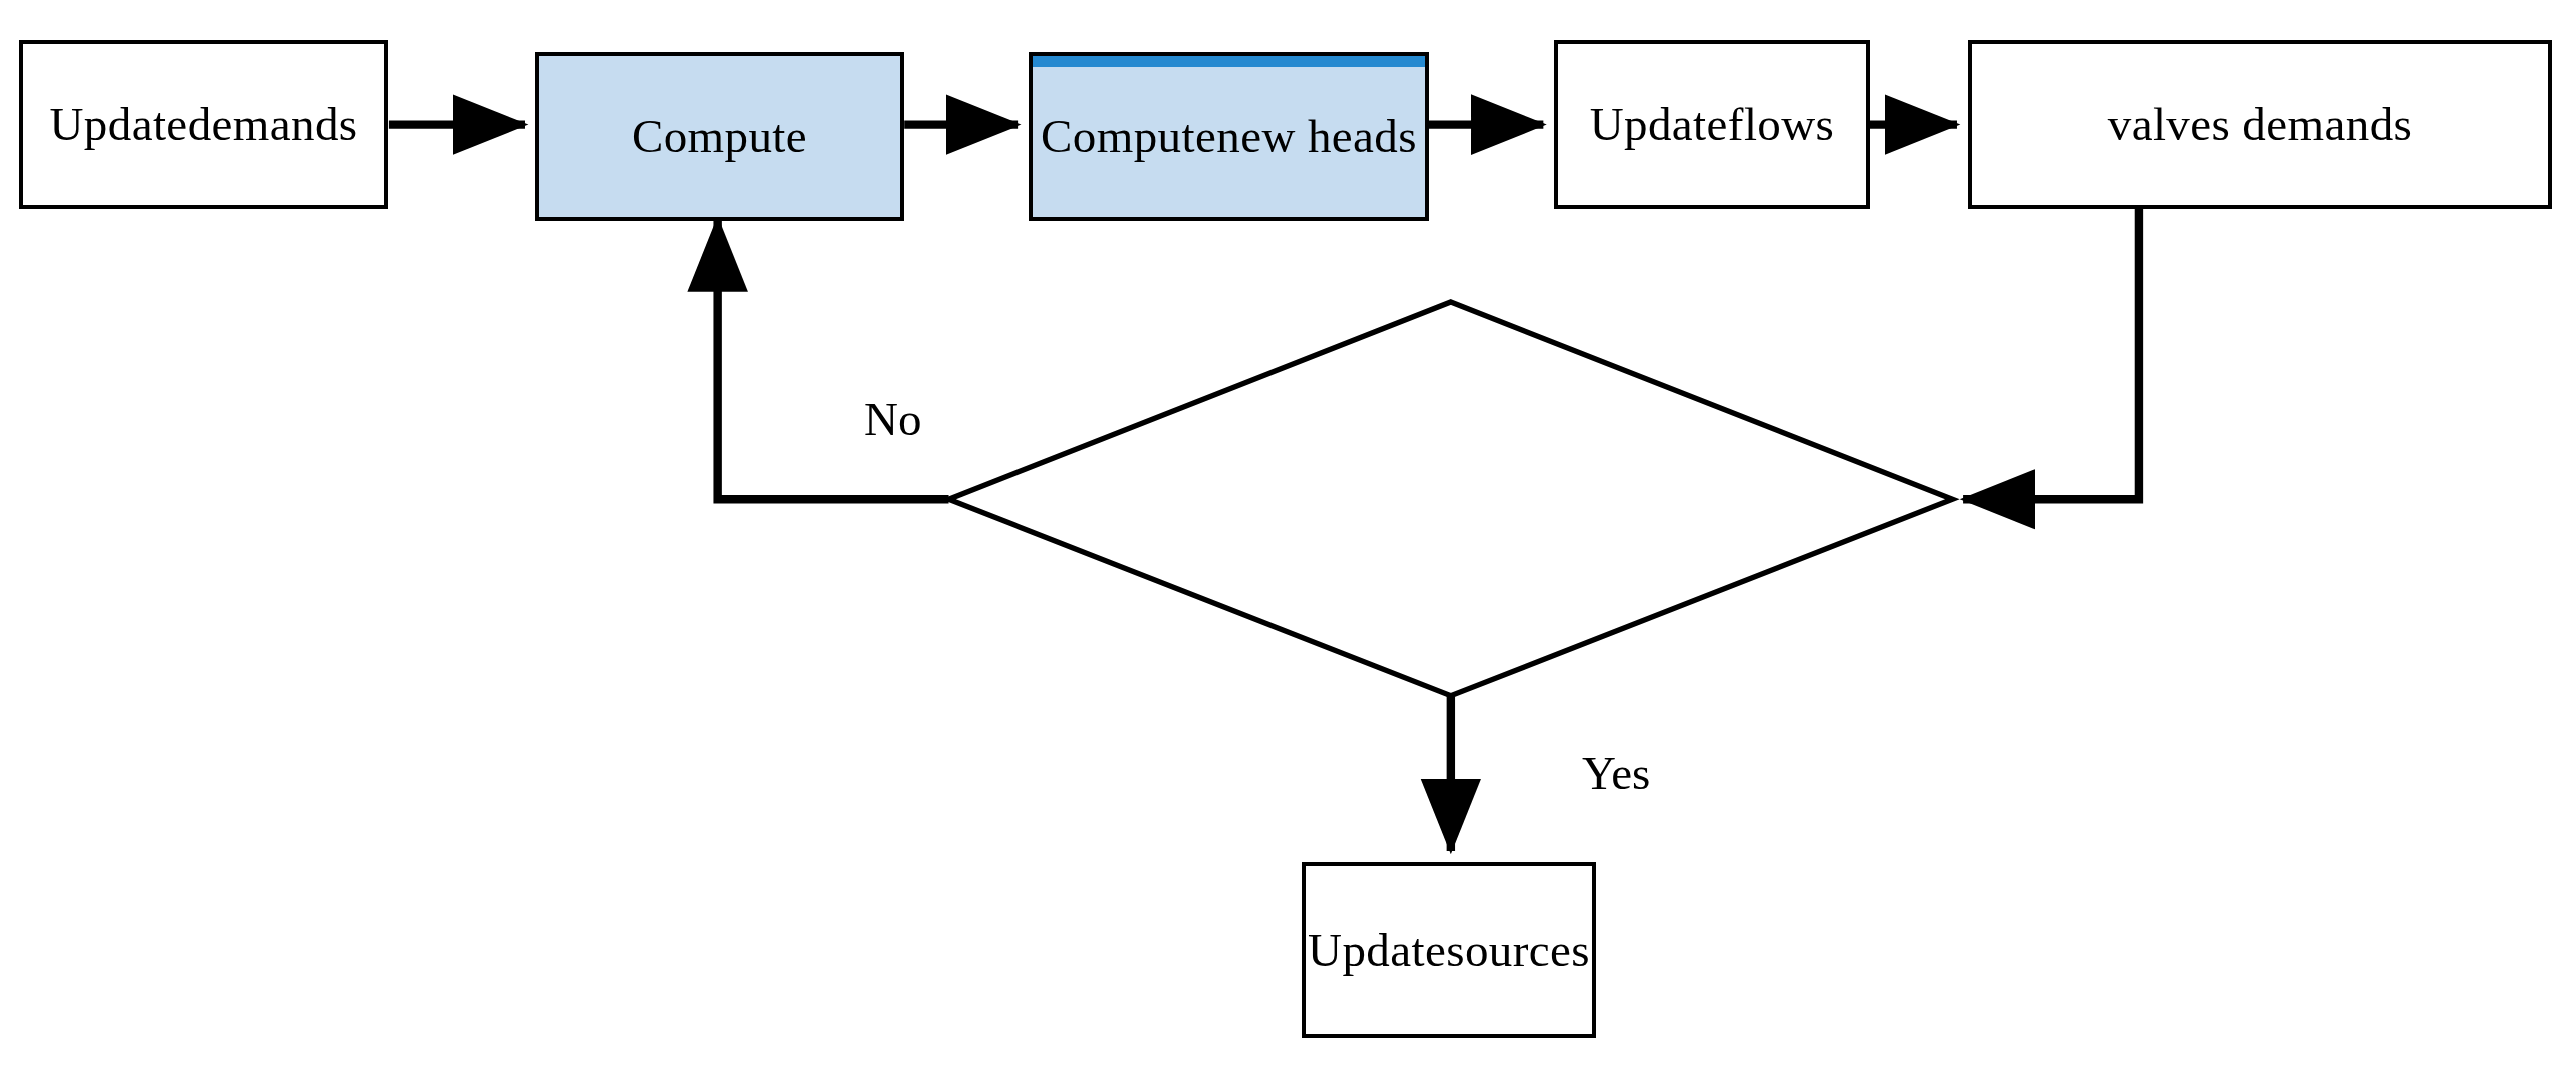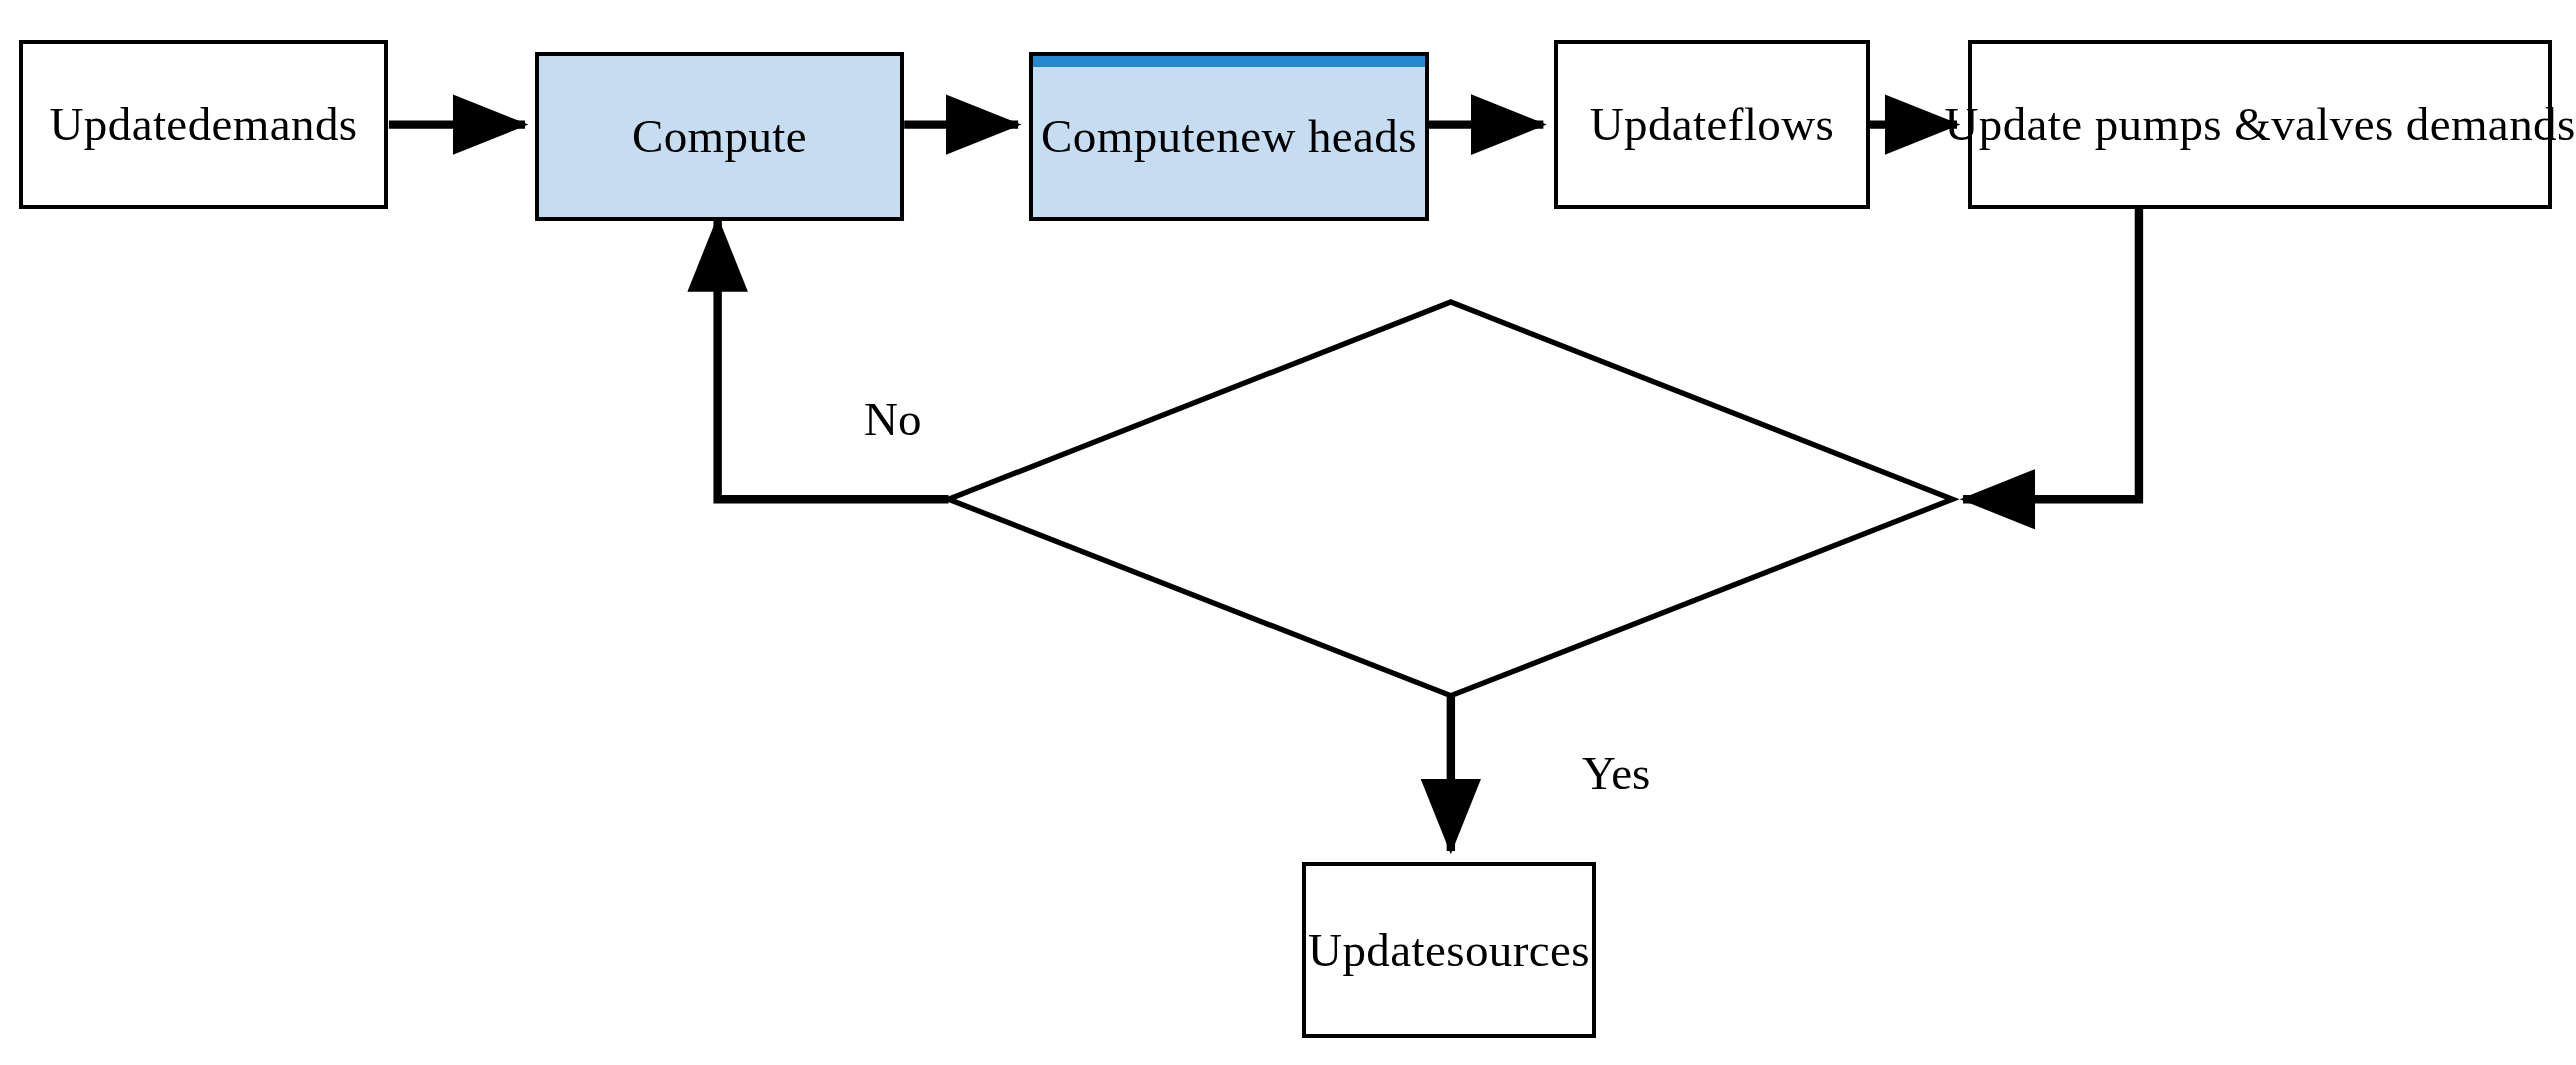--- a/index.html
+++ b/index.html
@@ -137,21 +137,20 @@
     <span class="line">Compute</span>
     <span class="line">new heads</span>
   </div>
 
   <div class="node-box" id="box-update-flows">
     <span class="line">Update</span>
     <span class="line">flows</span>
   </div>
 
   <div class="node-box" id="box-update-pumps">
-    <span class="line">Update pumps &amp;</span>
     <span class="line">valves demands</span>
   </div>
 
   <div class="node-box" id="box-update-sources">
     <span class="line">Update</span>
     <span class="line">sources</span>
   </div>
 
 
   <div class="branch-label" id="label-no">No</div>

